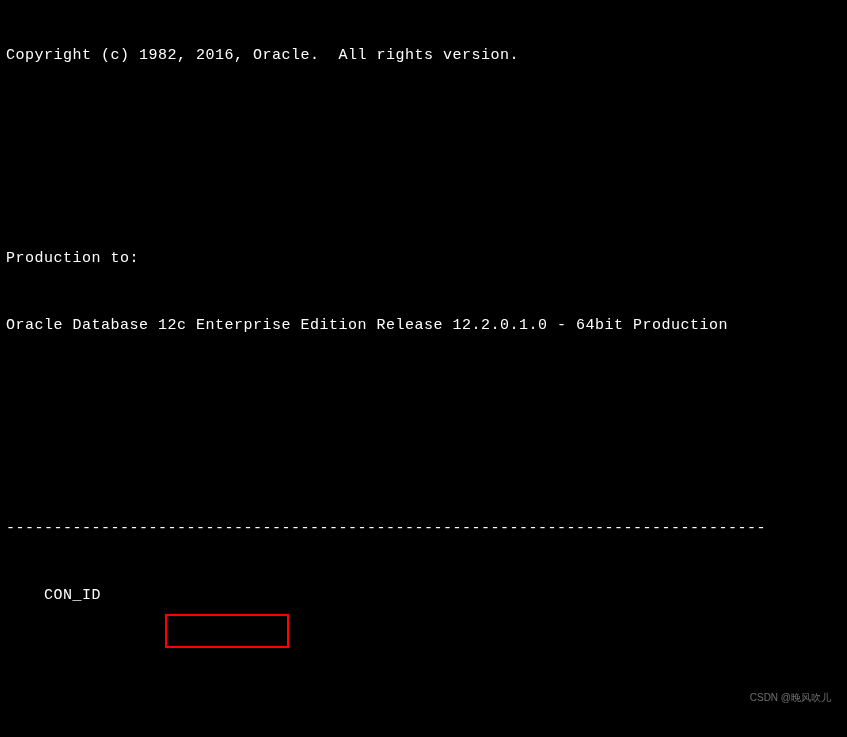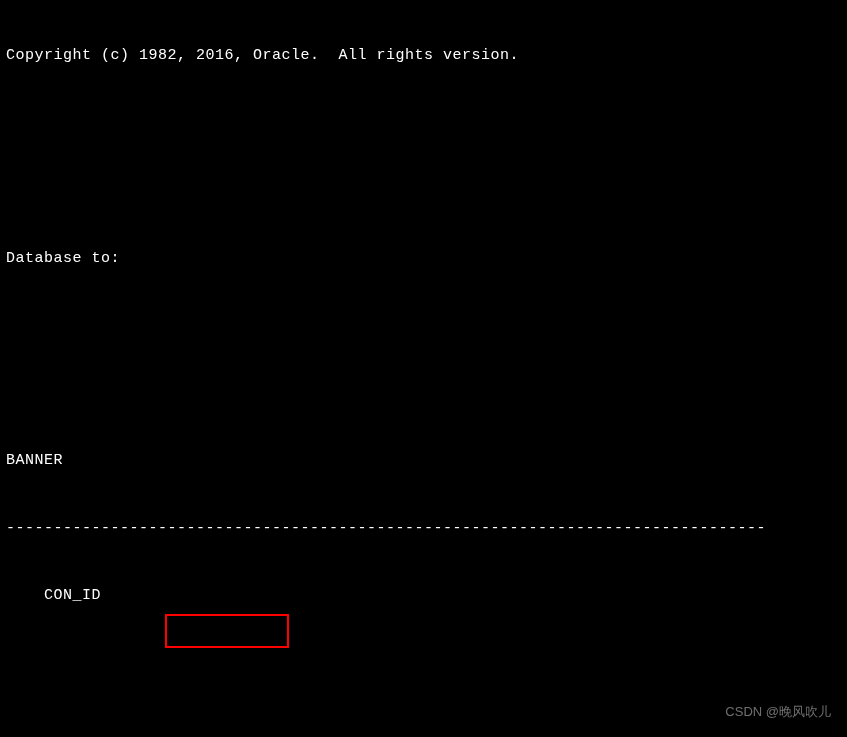--- a/index.html
+++ b/index.html
@@ -31,39 +31,39 @@
       position: absolute;
       border: 2px solid #ff0000;
       pointer-events: none;
       left: 165px;
       top: 614px;
       width: 124px;
       height: 34px;
     }
     .watermark {
       position: absolute;
-      bottom: 16px;
+      bottom: 32px;
       right: 16px;
       color: rgba(200, 200, 200, 0.55);
       font-family: sans-serif;
-      font-size: 13px;
+      font-size: 10px;
       letter-spacing: 0;
     }
   </style>
 </head>
 <body>
 
 <div class="terminal-output">
   <span class="line">Copyright (c) 1982, 2016, Oracle.  All rights version.</span>
   <span class="line"></span>
   <span class="line"></span>
-  <span class="line">Database to:</span>
+  <span class="line">Production to:</span>
+  <span class="line">Oracle Database 12c Enterprise Edition Release 12.2.0.1.0 - 64bit Production</span>
   <span class="line"></span>
   <span class="line"></span>
-  <span class="line">BANNER</span>
   <span class="line">--------------------------------------------------------------------------------</span>
   <span class="line">    CON_ID</span>
   
   
   
   
   
   
   
   

